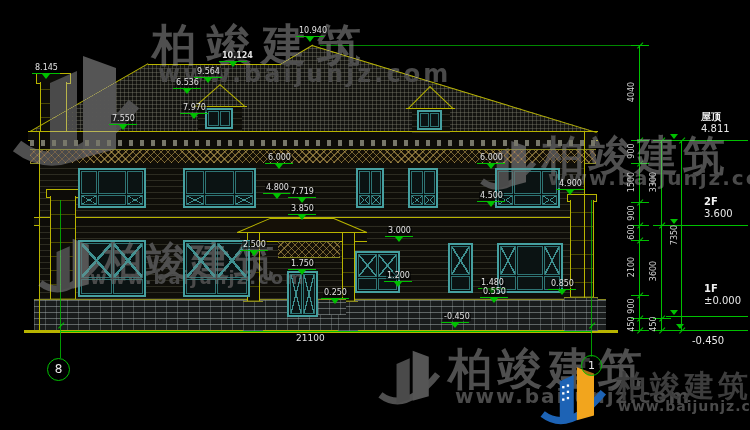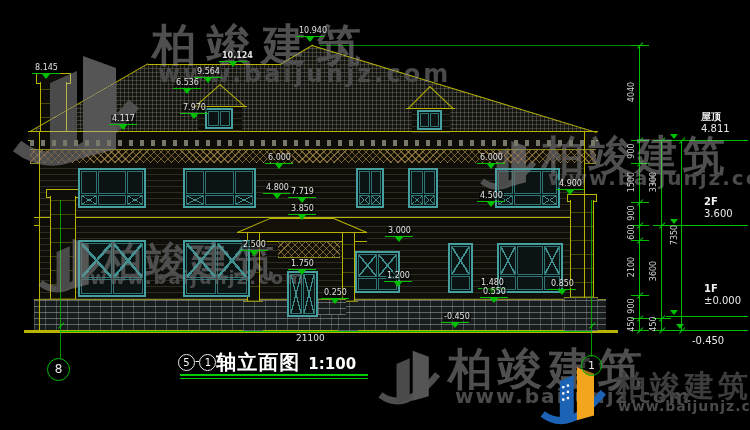--- a/index.html
+++ b/index.html
@@ -288,21 +288,21 @@
       <div class="tri" style="left: 306px; top: 37px;"></div>
       <span class="ann" style="left: 196px; top: 68px;">9.564</span>
       <div class="annline" style="left: 194px; top: 77px; width: 28px;"></div>
       <div class="tri" style="left: 204px; top: 78px;"></div>
       <span class="ann" style="left: 175px; top: 79px;">6.536</span>
       <div class="annline" style="left: 173px; top: 88px; width: 28px;"></div>
       <div class="tri" style="left: 183px; top: 89px;"></div>
       <span class="ann" style="left: 182px; top: 104px;">7.970</span>
       <div class="annline" style="left: 180px; top: 113px; width: 28px;"></div>
       <div class="tri" style="left: 190px; top: 114px;"></div>
-      <span class="ann" style="left: 111px; top: 115px;">4.117</span>
+      <span class="ann" style="left: 111px; top: 115px;">7.550</span>
       <div class="annline" style="left: 109px; top: 124px; width: 28px;"></div>
       <div class="tri" style="left: 119px; top: 125px;"></div>
       <span class="ann" style="left: 267px; top: 154px;">6.000</span>
       <div class="annline" style="left: 265px; top: 163px; width: 28px;"></div>
       <div class="tri" style="left: 275px; top: 164px;"></div>
       <span class="ann" style="left: 265px; top: 184px;">4.800</span>
       <div class="annline" style="left: 263px; top: 193px; width: 28px;"></div>
       <div class="tri" style="left: 273px; top: 194px;"></div>
       <span class="ann" style="left: 290px; top: 188px;">7.719</span>
       <div class="annline" style="left: 288px; top: 197px; width: 28px;"></div>
@@ -362,25 +362,20 @@
       <span class="lvl-value" style="left: 701px; top: 124px;">4.811</span>
       <span class="lvl-label" style="left: 704px; top: 197px;">2F</span>
       <span class="lvl-value" style="left: 704px; top: 209px;">3.600</span>
       <span class="lvl-label" style="left: 704px; top: 284px;">1F</span>
       <span class="lvl-value" style="left: 704px; top: 296px;">±0.000</span>
       <span class="lvl-value" style="left: 692px; top: 336px;">-0.450</span>
     </div>
 
   <span id="dim21100">21100</span>
 
-  <div id="titleblock">
-    <span class="circ">5</span><span class="tdash">-</span><span class="circ">1</span><span class="tname">轴立面图</span><span class="tscale">1:100</span>
-    <div class="abs" style="left:2px;top:25px;width:188px;height:2px;background:#00cc00;"></div>
-    <div class="abs" style="left:2px;top:29px;width:188px;height:1px;background:#00cc00;"></div>
-  </div>
 
   <div class="bubble" style="left:47px;top:358px;width:21px;height:21px;font-size:12px;line-height:21px;">8</div>
   <div class="bubble" style="left:581px;top:355px;width:19px;height:19px;font-size:11px;line-height:19px;">1</div>
 
   <div id="logo5">
     <span class="abs wmlogo-color" style="left:0;top:0;width:70px;height:70px;"><svg width="100%" height="100%" viewBox="0 0 90 90" xmlns="http://www.w3.org/2000/svg">
           <path d="M6 72 Q40 98 84 44" fill="none" stroke="#1d63b5" stroke-width="9"></path>
           <path d="M28 30 L46 22 L46 78 L28 84 Z" fill="#1d63b5"></path>
           <path d="M50 12 L72 20 L72 74 L50 80 Z" fill="#f2a51d"></path>
           <g fill="#fff">

